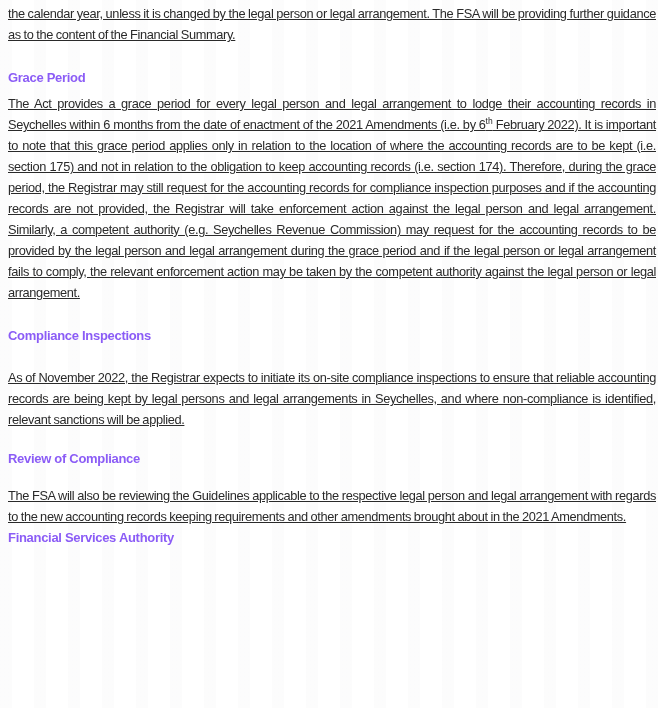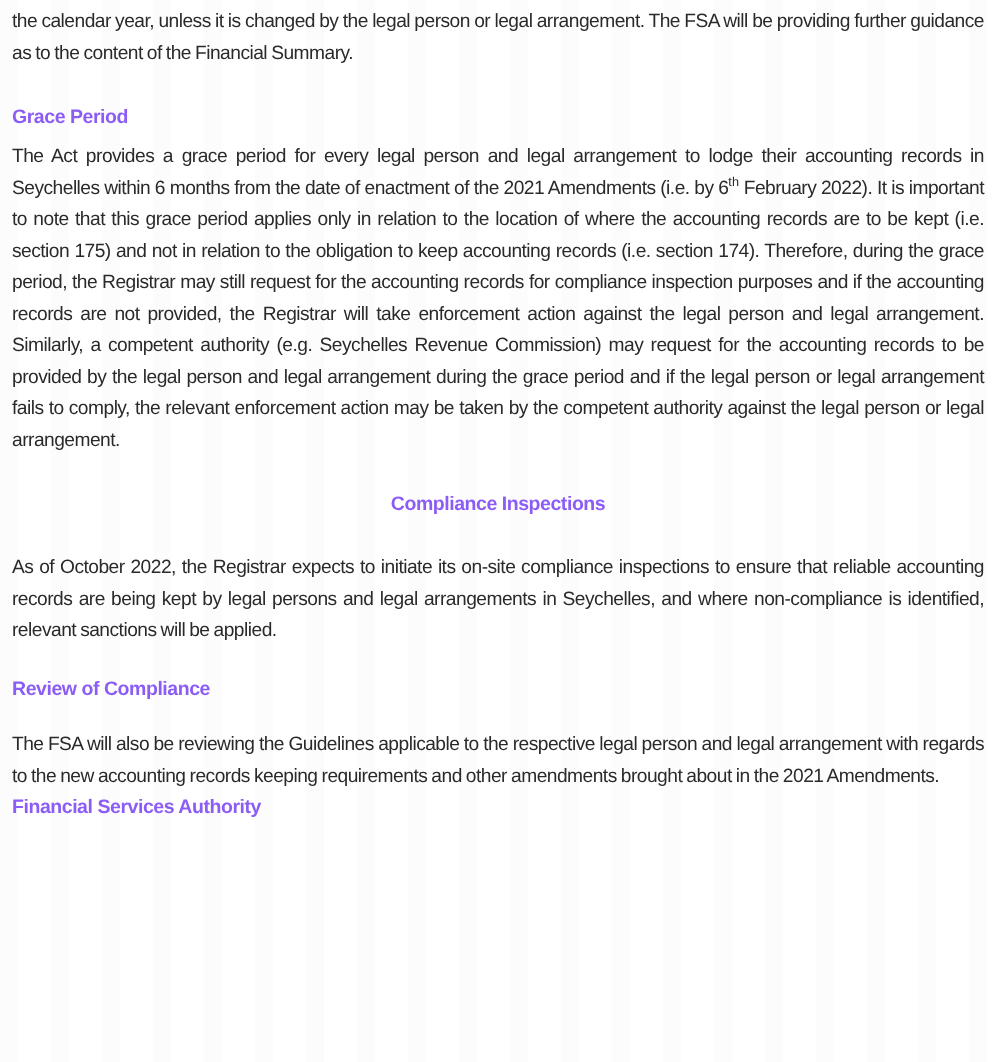--- a/index.html
+++ b/index.html
@@ -27,60 +27,61 @@
     height: 708px;
     padding: 3px 8px 0 8px;
   }
   .para {
     margin: 0;
     font-size: 12.8px;
     line-height: 21px;
     letter-spacing: -0.35px;
     word-spacing: -0.5px;
     text-align: justify;
+    text-decoration: underline;
   }
   .heading {
     margin: 0;
     font-size: 13px;
     line-height: 21px;
     letter-spacing: -0.3px;
     font-weight: bold;
     color: #8b5cf6;
     text-align: left;
   }
   sup.ordinal {
     font-size: 8.5px;
     line-height: 0;
     vertical-align: super;
     letter-spacing: 0;
   }
   
   .m-gp-head { margin-top: 22px; }
   .m-gp-para { margin-top: 5px; }
-  .m-ci-head { margin-top: 22px; text-align: center; }
+  .m-ci-head { margin-top: 22px; }
   .m-ci-para { margin-top: 21px; }
   .m-rg-head { margin-top: 18px; }
   .m-rg-para { margin-top: 16px; }
   .m-close   { margin-top: 44px; }
   .m-sig     { }
 </style>
 </head>
 <body>
 
 <div class="page">
 
   <p class="para">the calendar year, unless it is changed by the legal person or legal arrangement. The FSA will be providing further guidance as to the content of the Financial Summary.</p>
 
   <h2 class="heading m-gp-head">Grace Period</h2>
 
   <p class="para m-gp-para"><span>The Act provides a grace period for every legal person and legal arrangement to lodge their accounting records in Seychelles within 6 months from the date of enactment of the 2021 Amendments (i.e. by 6</span><sup class="ordinal">th</sup><span> February 2022). It is important to note that this grace period applies only in relation to the location of where the accounting records are to be kept (i.e. section 175) and not in relation to the obligation to keep accounting records (i.e. section 174). Therefore, during the grace period, the Registrar may still request for the accounting records for compliance inspection purposes and if the accounting records are not provided, the Registrar will take enforcement action against the legal person and legal arrangement. Similarly, a competent authority (e.g. Seychelles Revenue Commission) may request for the accounting records to be provided by the legal person and legal arrangement during the grace period and if the legal person or legal arrangement fails to comply, the relevant enforcement action may be taken by the competent authority against the legal person or legal arrangement.</span></p>
 
   <h2 class="heading m-ci-head">Compliance Inspections</h2>
 
-  <p class="para m-ci-para">As of October 2022, the Registrar expects to initiate its on-site compliance inspections to ensure that reliable accounting records are being kept by legal persons and legal arrangements in Seychelles, and where non-compliance is identified, relevant sanctions will be applied.</p>
+  <p class="para m-ci-para">As of November 2022, the Registrar expects to initiate its on-site compliance inspections to ensure that reliable accounting records are being kept by legal persons and legal arrangements in Seychelles, and where non-compliance is identified, relevant sanctions will be applied.</p>
 
   <h2 class="heading m-rg-head">Review of Compliance</h2>
 
   <p class="para m-rg-para">The FSA will also be reviewing the Guidelines applicable to the respective legal person and legal arrangement with regards to the new accounting records keeping requirements and other amendments brought about in the 2021 Amendments.</p>
 
 
   <h2 class="heading m-sig">Financial Services Authority</h2>
 
 </div>
 

